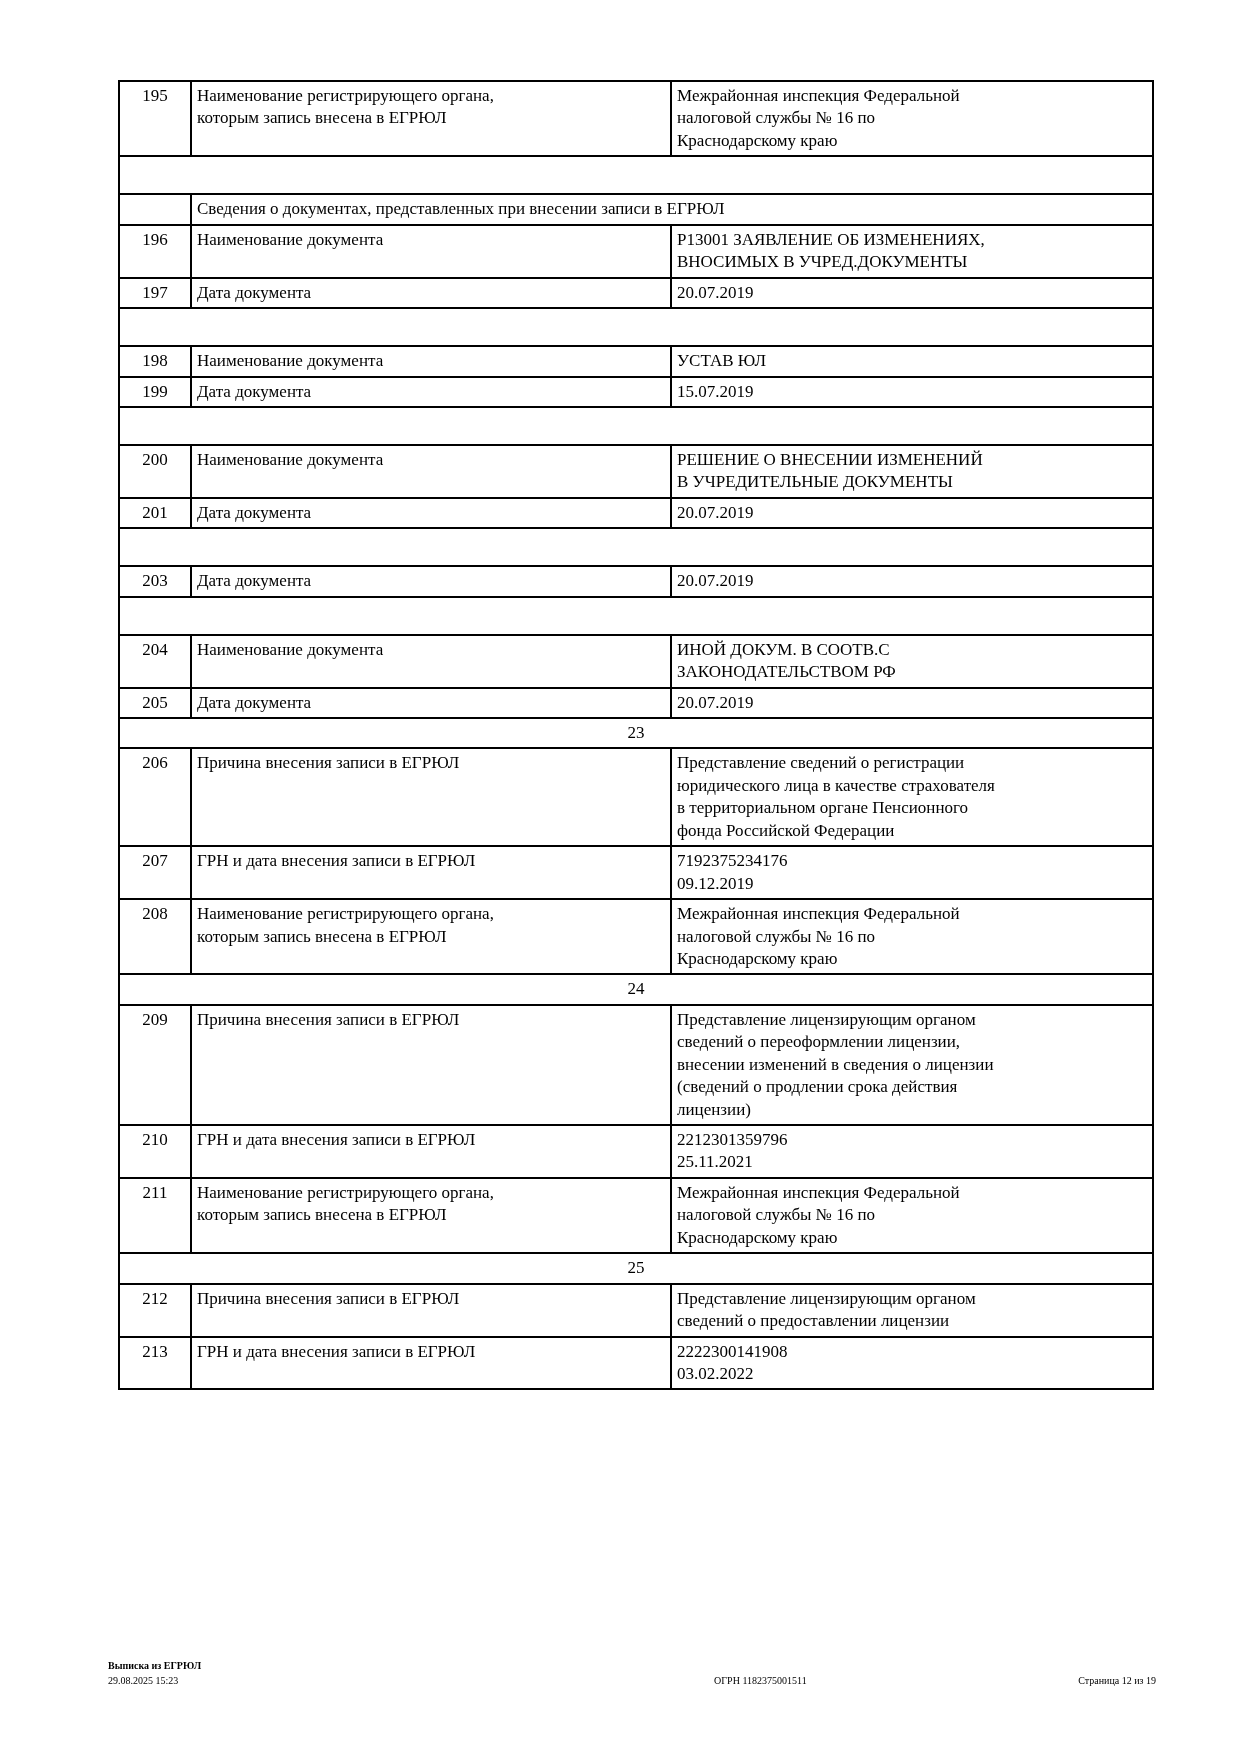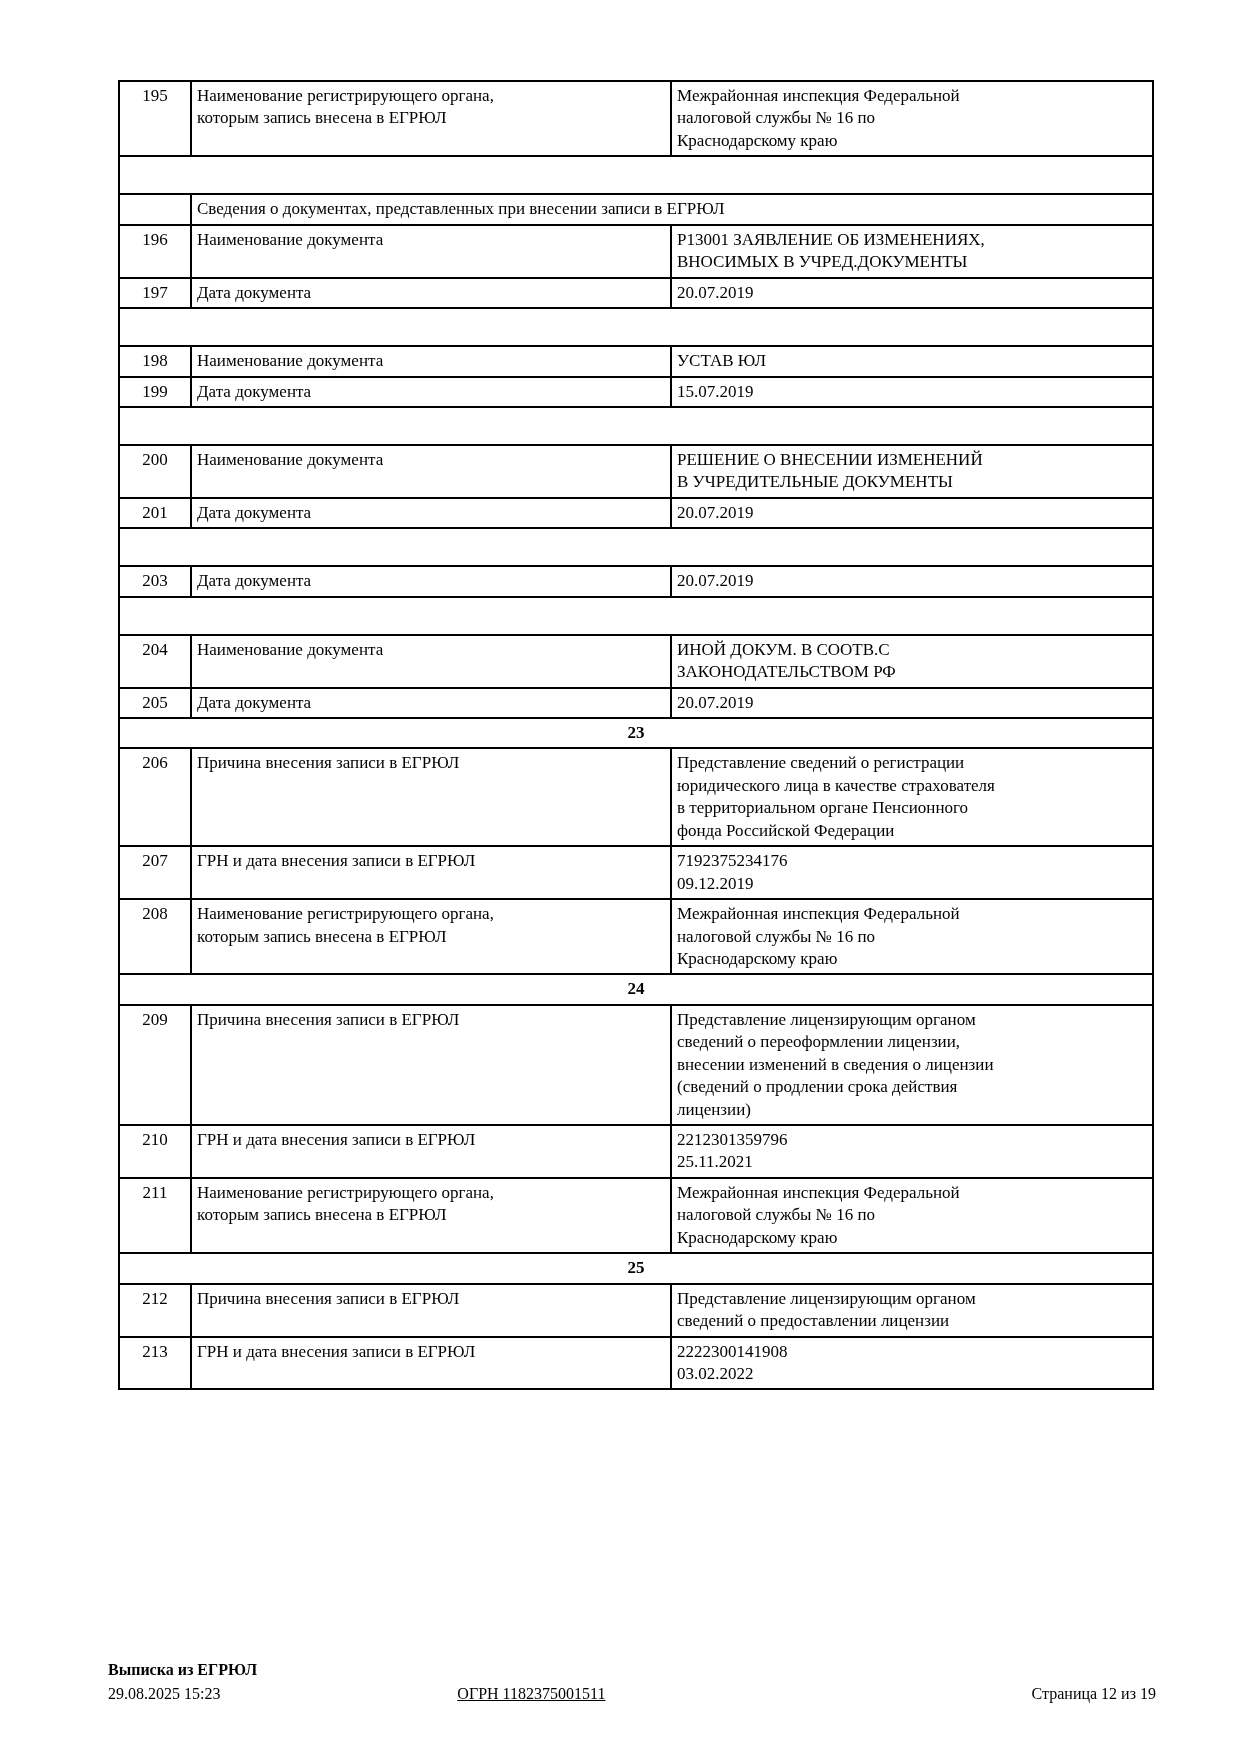--- a/index.html
+++ b/index.html
@@ -43,39 +43,39 @@
   td.num {
     text-align: center;
     padding: 3px 2px;
   }
   td.spacer {
     height: 30px;
     padding: 0;
   }
   td.section {
     text-align: center;
-    font-weight: bold;
+    font-weight: normal;
     white-space: normal;
   }
   td.subheader {
     white-space: normal;
     border-radius: 11px;
   }
   .footer {
     position: absolute;
     left: 108px;
     right: 84px;
     top: 1658px;
     display: flex;
     align-items: flex-end;
-    font-size: 16px;
+    font-size: 10px;
     line-height: 1.5;
   }
   .footer-left   { flex: 1; text-align: left; }
-  .footer-center { flex: 1; text-align: left; text-decoration: underline; }
+  .footer-center { flex: 1; text-align: right; }
   .footer-right  { flex: 1; text-align: right; }
   .footer-title  { font-weight: bold; }
 </style>
 </head>
 <body>
 
 <div class="page">
 
   <table class="doc-table">
     <colgroup>

